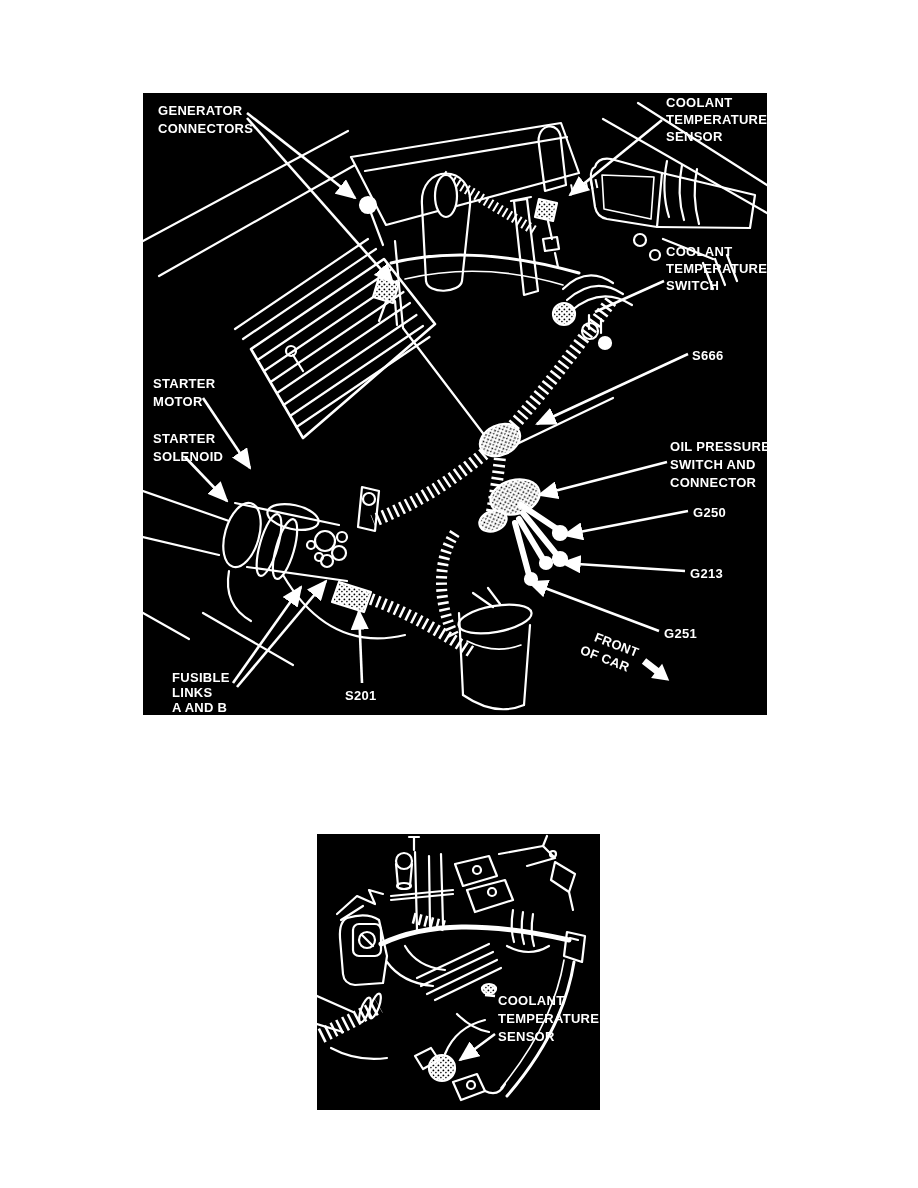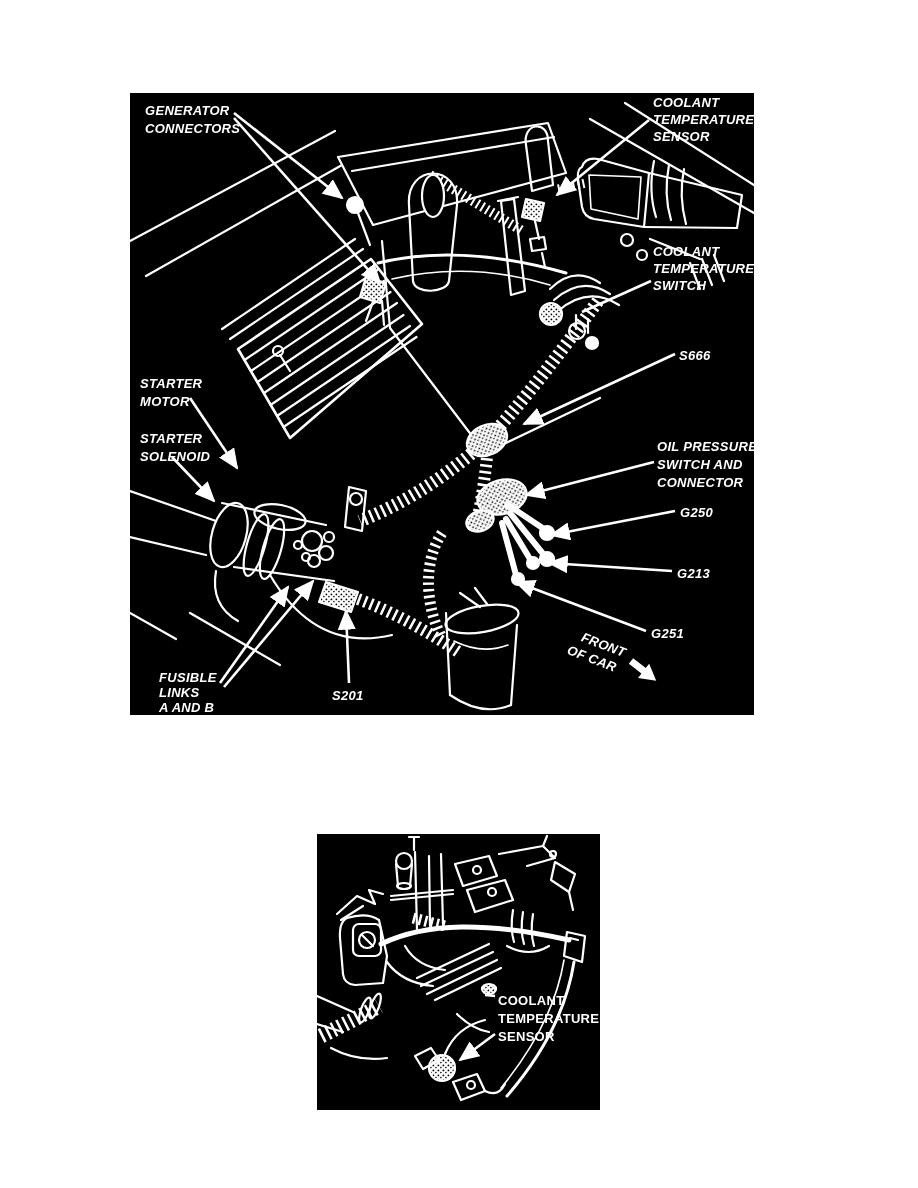--- a/index.html
+++ b/index.html
@@ -1,19 +1,19 @@
 <!DOCTYPE html>
 <html><head>
 <meta charset="utf-8">
 <style>
   html,body{margin:0;padding:0;background:#fff;}
   .page{position:relative;width:918px;height:1188px;background:#fff;overflow:hidden;
         font-family:"Liberation Sans",sans-serif;}
   .fig{position:absolute;}
-  #fig1{left:130px;top:93px;width:624px;height:622px;font-style:italic;}
+  #fig1{left:143px;top:93px;width:624px;height:622px;}
   #fig2{left:317px;top:834px;width:283px;height:276px;}
   svg{display:block;}
   .lbl{font-family:"Liberation Sans",sans-serif;font-weight:700;font-size:13px;
        fill:#ffffff;letter-spacing:0.3px;}
   .art{stroke:#ffffff;fill:none;stroke-width:2.2;stroke-linecap:round;stroke-linejoin:round;}
   .rib{stroke:#ffffff;fill:none;stroke-linecap:butt;}
   .leader{stroke:#ffffff;stroke-width:2.6;fill:none;}
   .solid{fill:#ffffff;stroke:none;}
 </style>
 </head>

